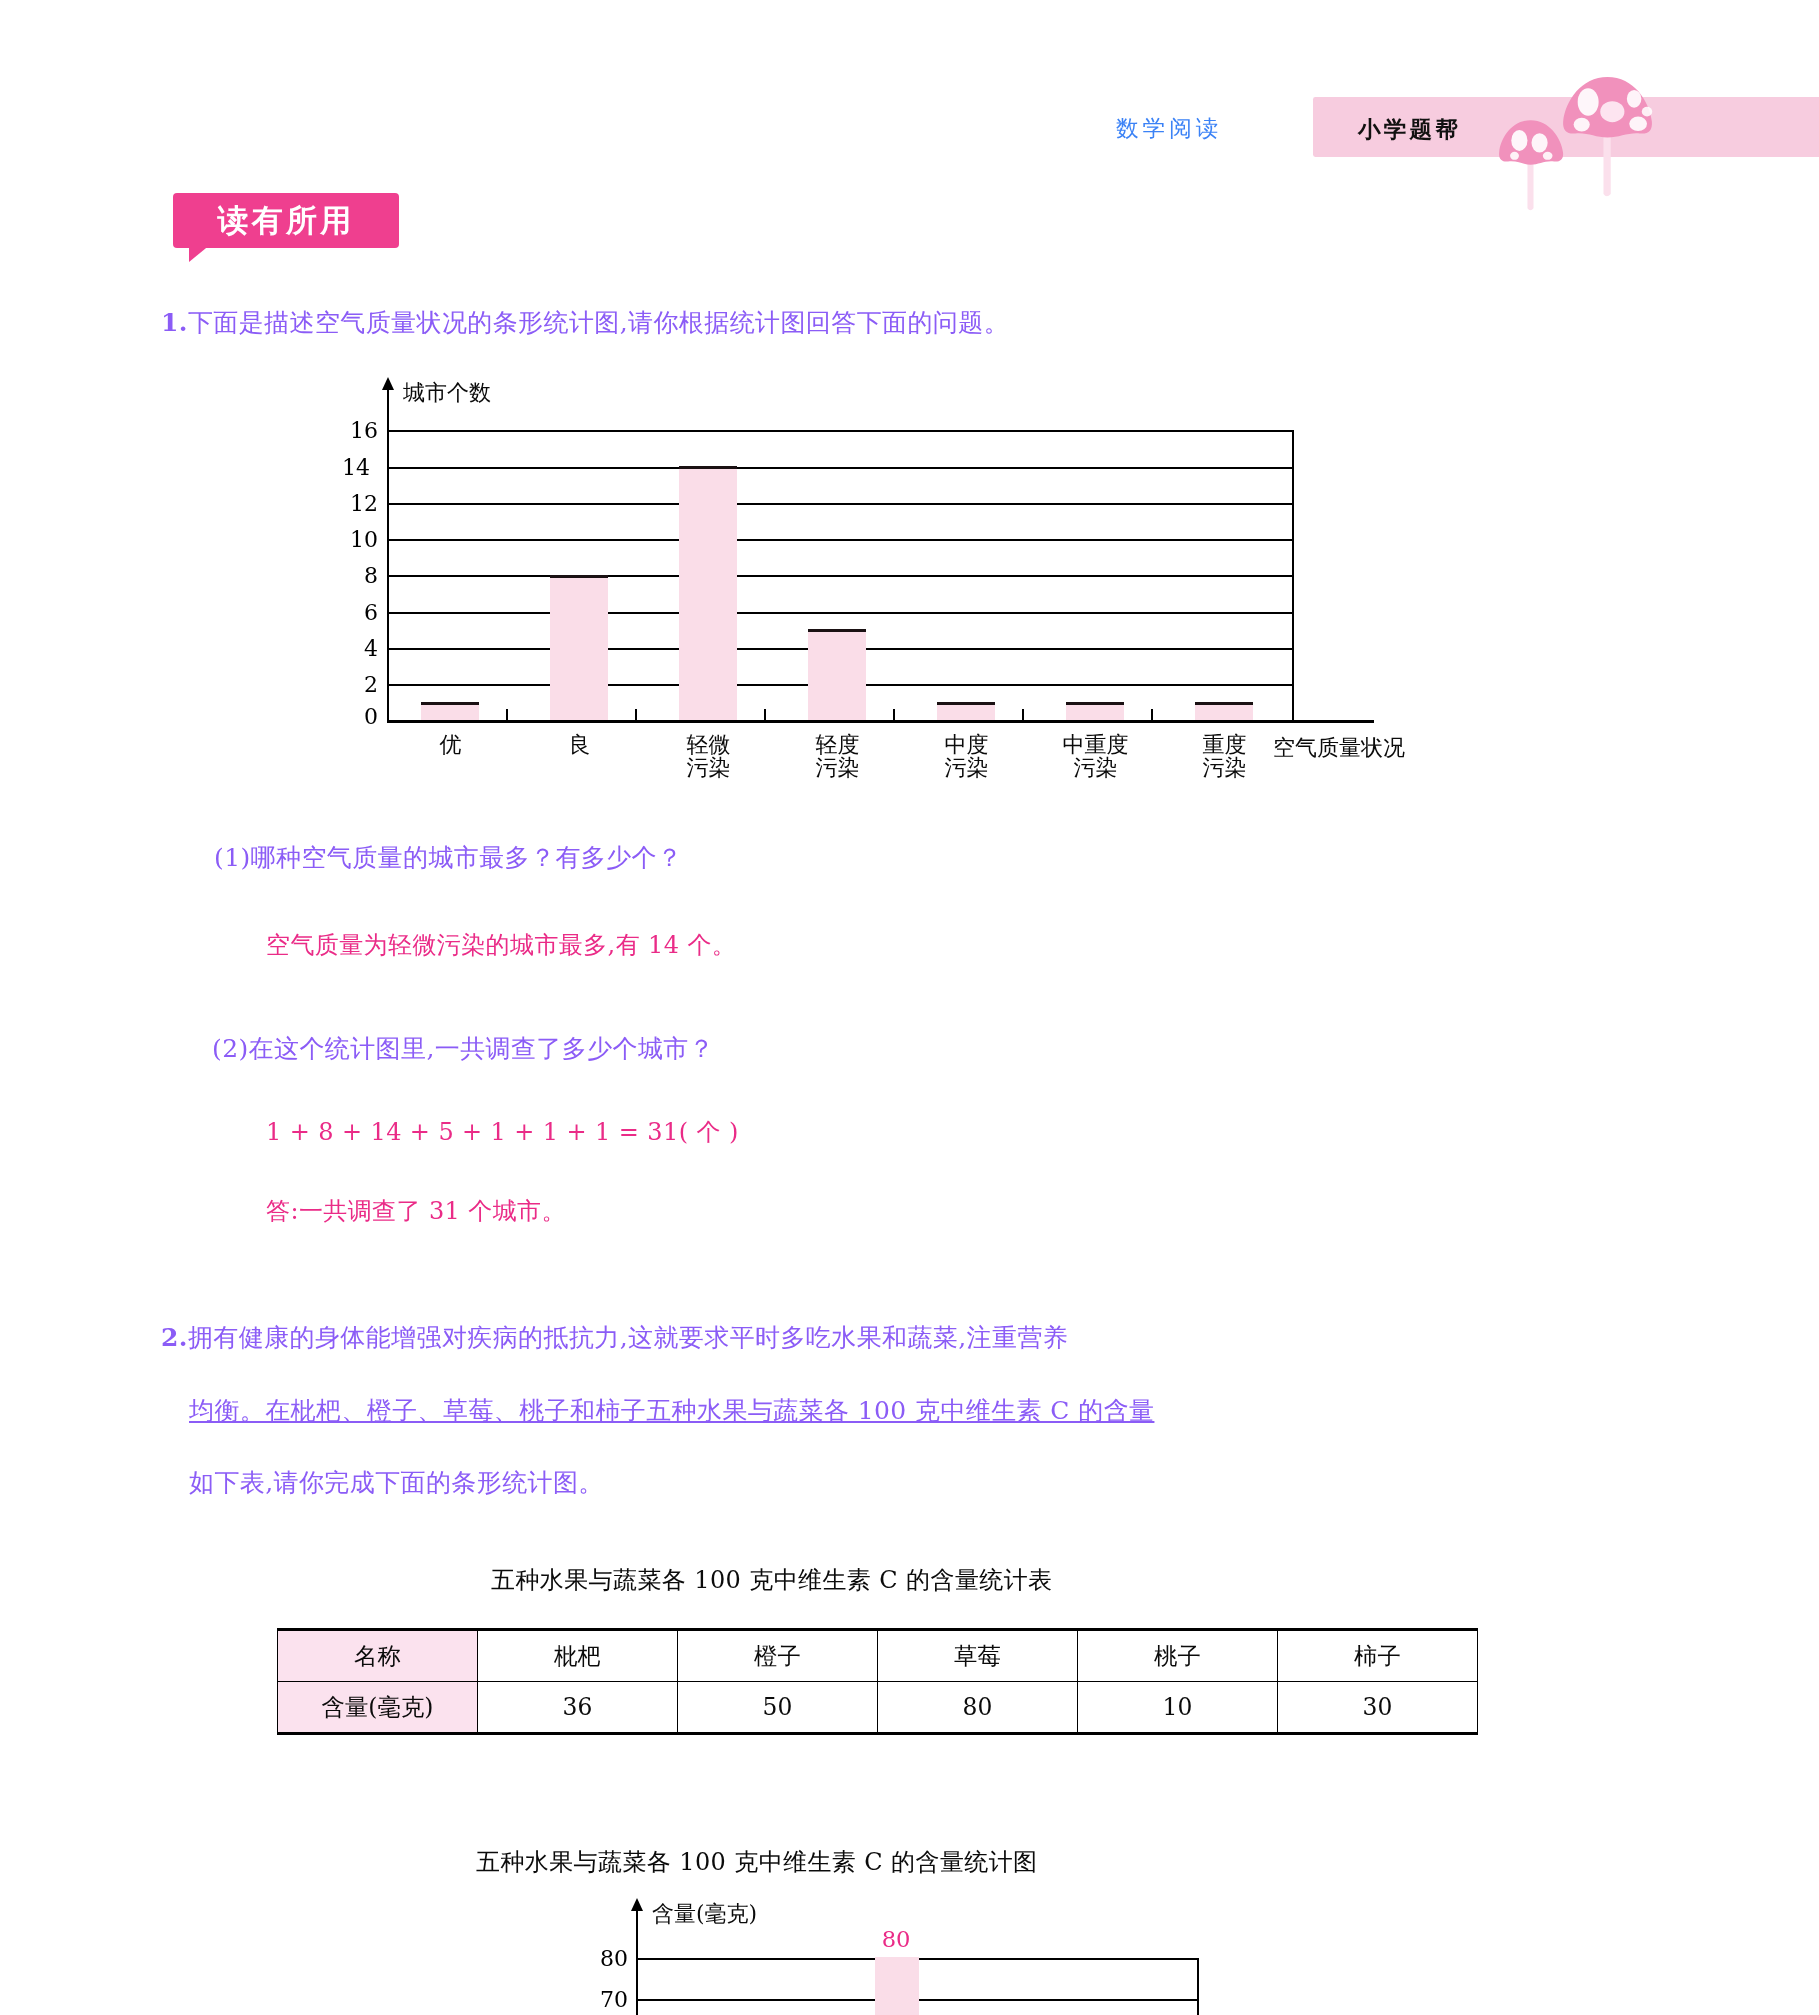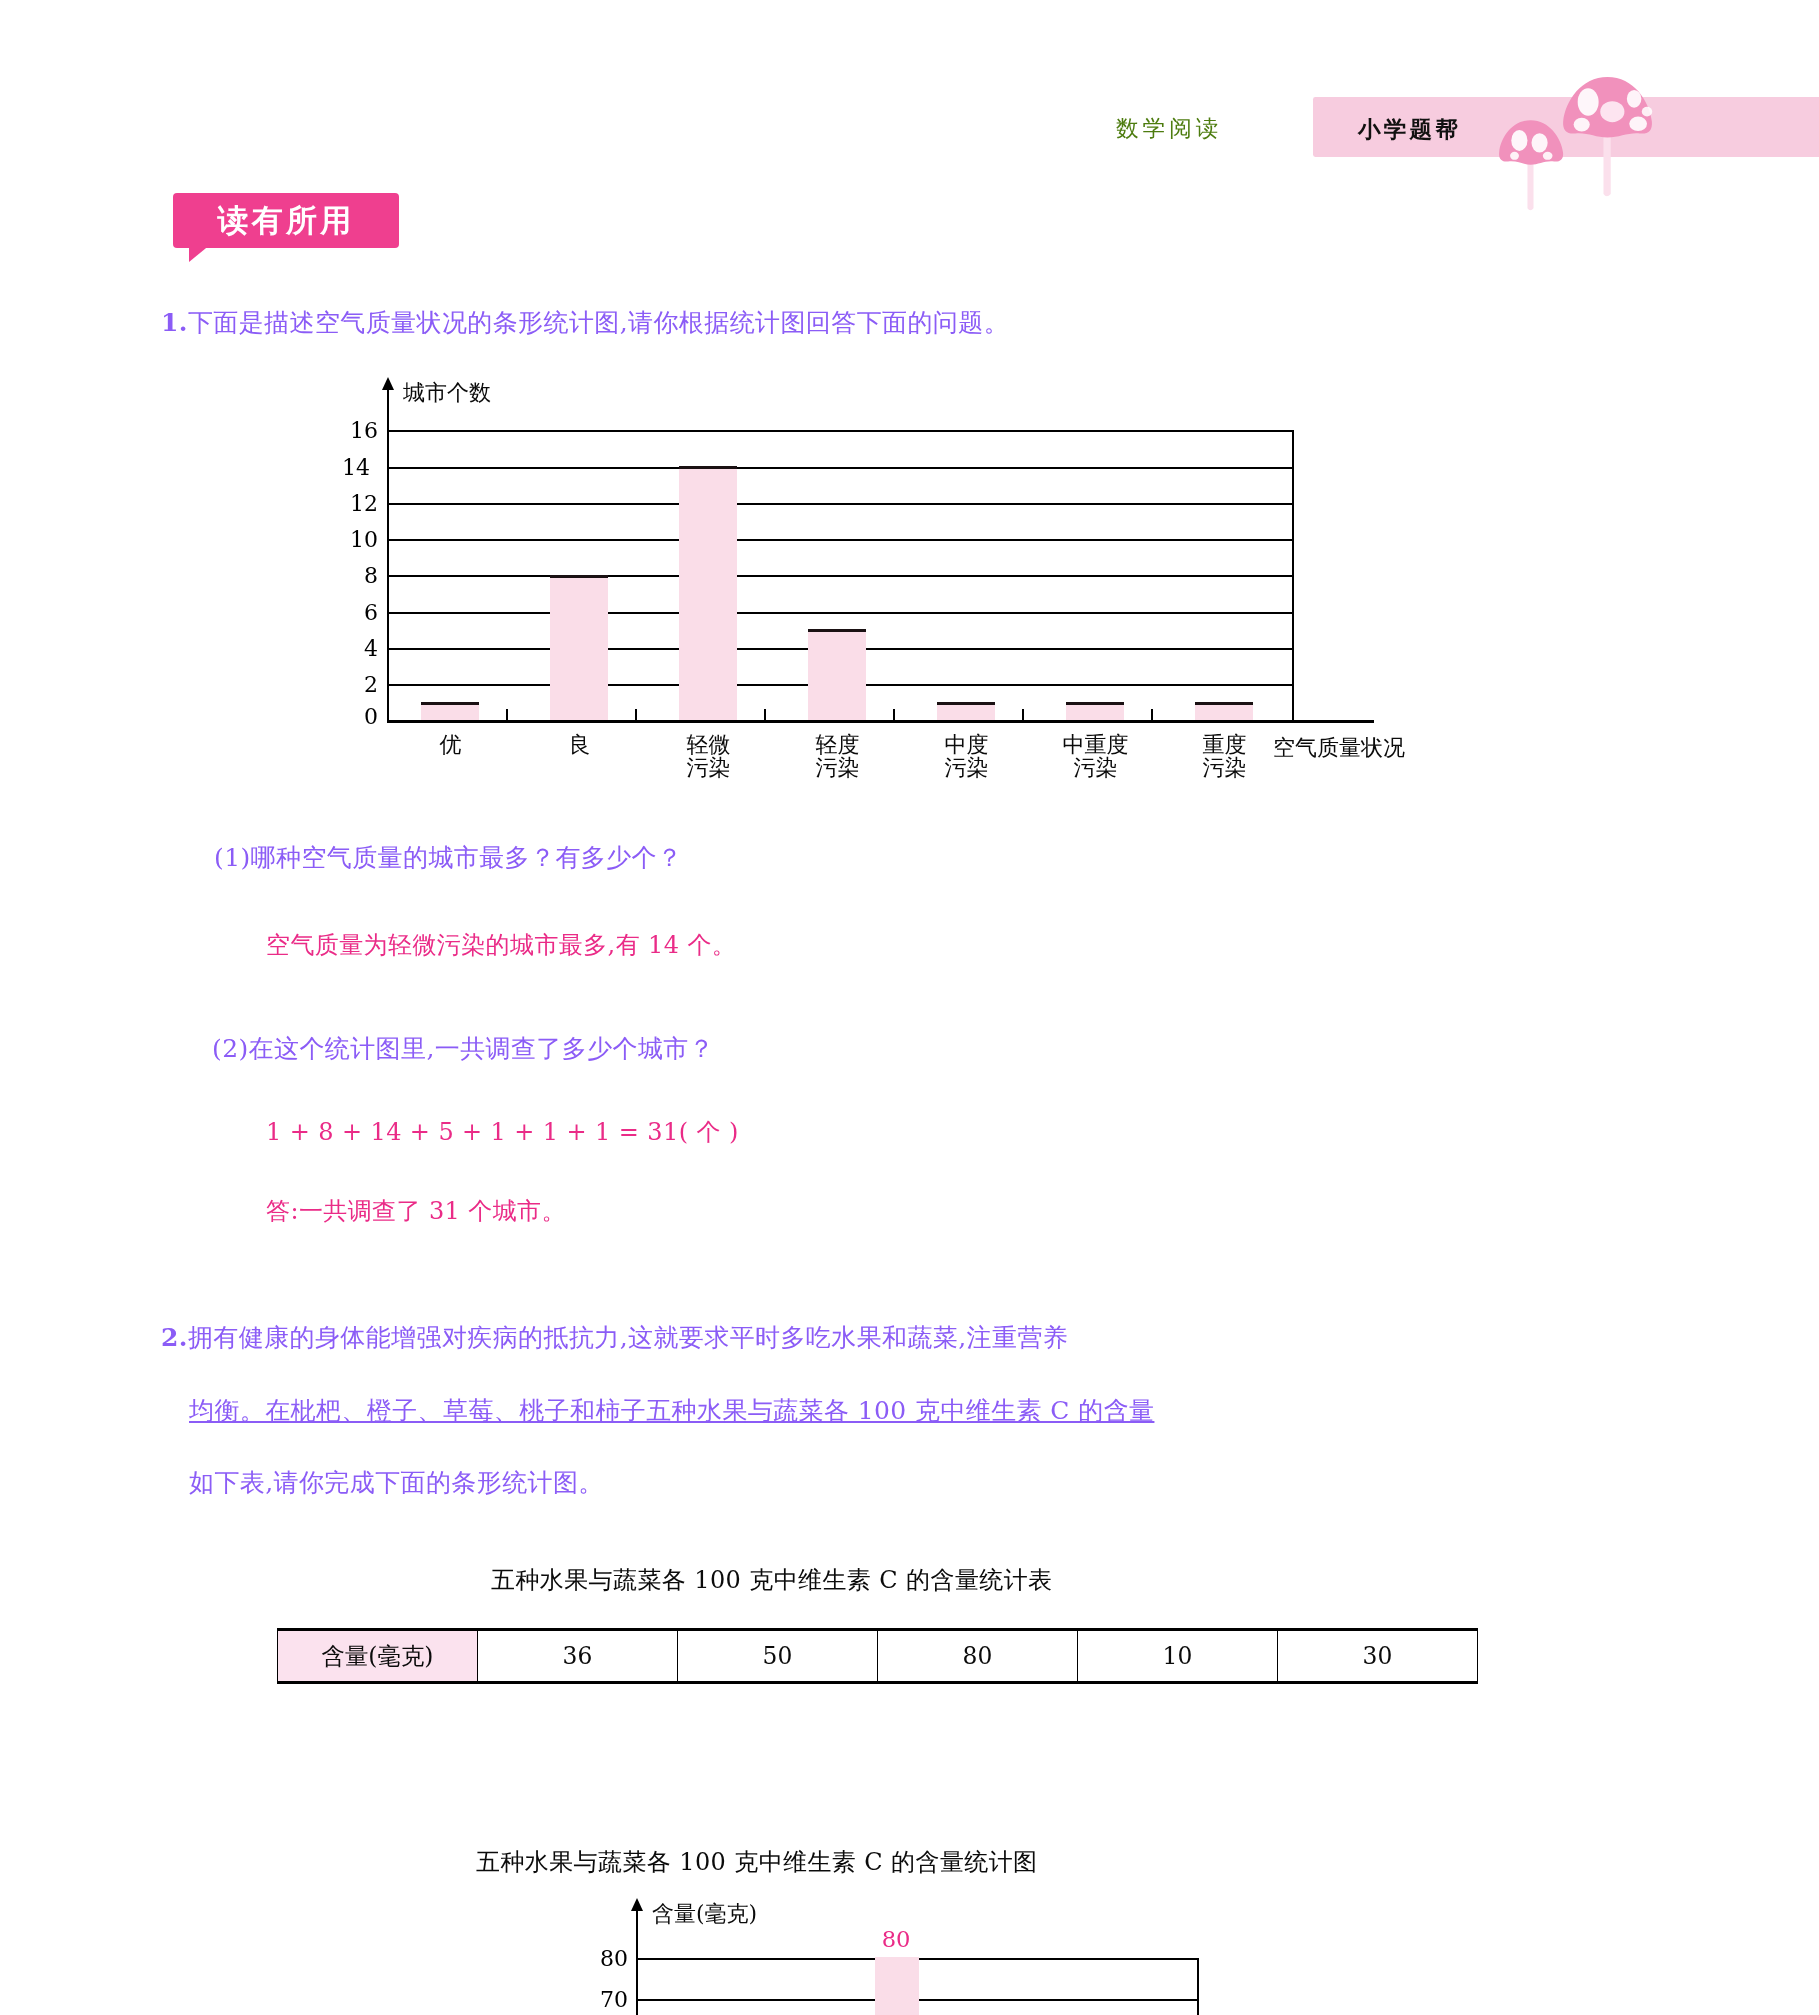--- a/index.html
+++ b/index.html
@@ -33,21 +33,21 @@
     background: #f7ccdf;
     border-radius: 2.4px 0 0 2.4px;
   }
   .header-chapter {
     position: absolute;
     left: 1116px;
     top: 113px;
     font-size: 22.6px;
     letter-spacing: 4px;
     font-family: "DejaVu Serif", serif;
-    color: #4d7c0f;
+    color: #3b82f6;
     white-space: nowrap;
   }
   .header-brand {
     position: absolute;
     left: 1358px;
     top: 114px;
     font-size: 22.6px;
     font-weight: bold;
     letter-spacing: 3.2px;
     font-family: "DejaVu Serif", serif;
@@ -359,20 +359,28 @@
 <div class="qtext" style="left:161px; top:1325px;">
   <span class="qnum">2.</span><span>拥有健康的身体能增强对疾病的抵抗力,这就要求平时多吃水果和蔬菜,注重营养</span>
 </div>
 <div class="qtext" style="left:189px; top:1398px;text-decoration:underline;">均衡。在枇杷、橙子、草莓、桃子和柿子五种水果与蔬菜各 100 克中维生素 C 的含量</div>
 <div class="qtext" style="left:189px; top:1470px;">如下表,请你完成下面的条形统计图。</div>
 
 <div class="chart-title" style="left:491px; top:1564px;">五种水果与蔬菜各 100 克中维生素 C 的含量统计表</div>
 
 <table class="data-table" style="left:277px; top:1628px;">
   <tbody>
+      <tr>
+    <td class="hdrcell">名称</td>
+    <td class="valcell">枇杷</td>
+    <td class="valcell">橙子</td>
+    <td class="valcell">草莓</td>
+    <td class="valcell">桃子</td>
+    <td class="valcell">柿子</td>
+  </tr>
   <tr>
     <td class="hdrcell">含量(毫克)</td>
     <td class="valcell">36</td>
     <td class="valcell">50</td>
     <td class="valcell">80</td>
     <td class="valcell">10</td>
     <td class="valcell">30</td>
   </tr>
 </tbody>
   </table>

